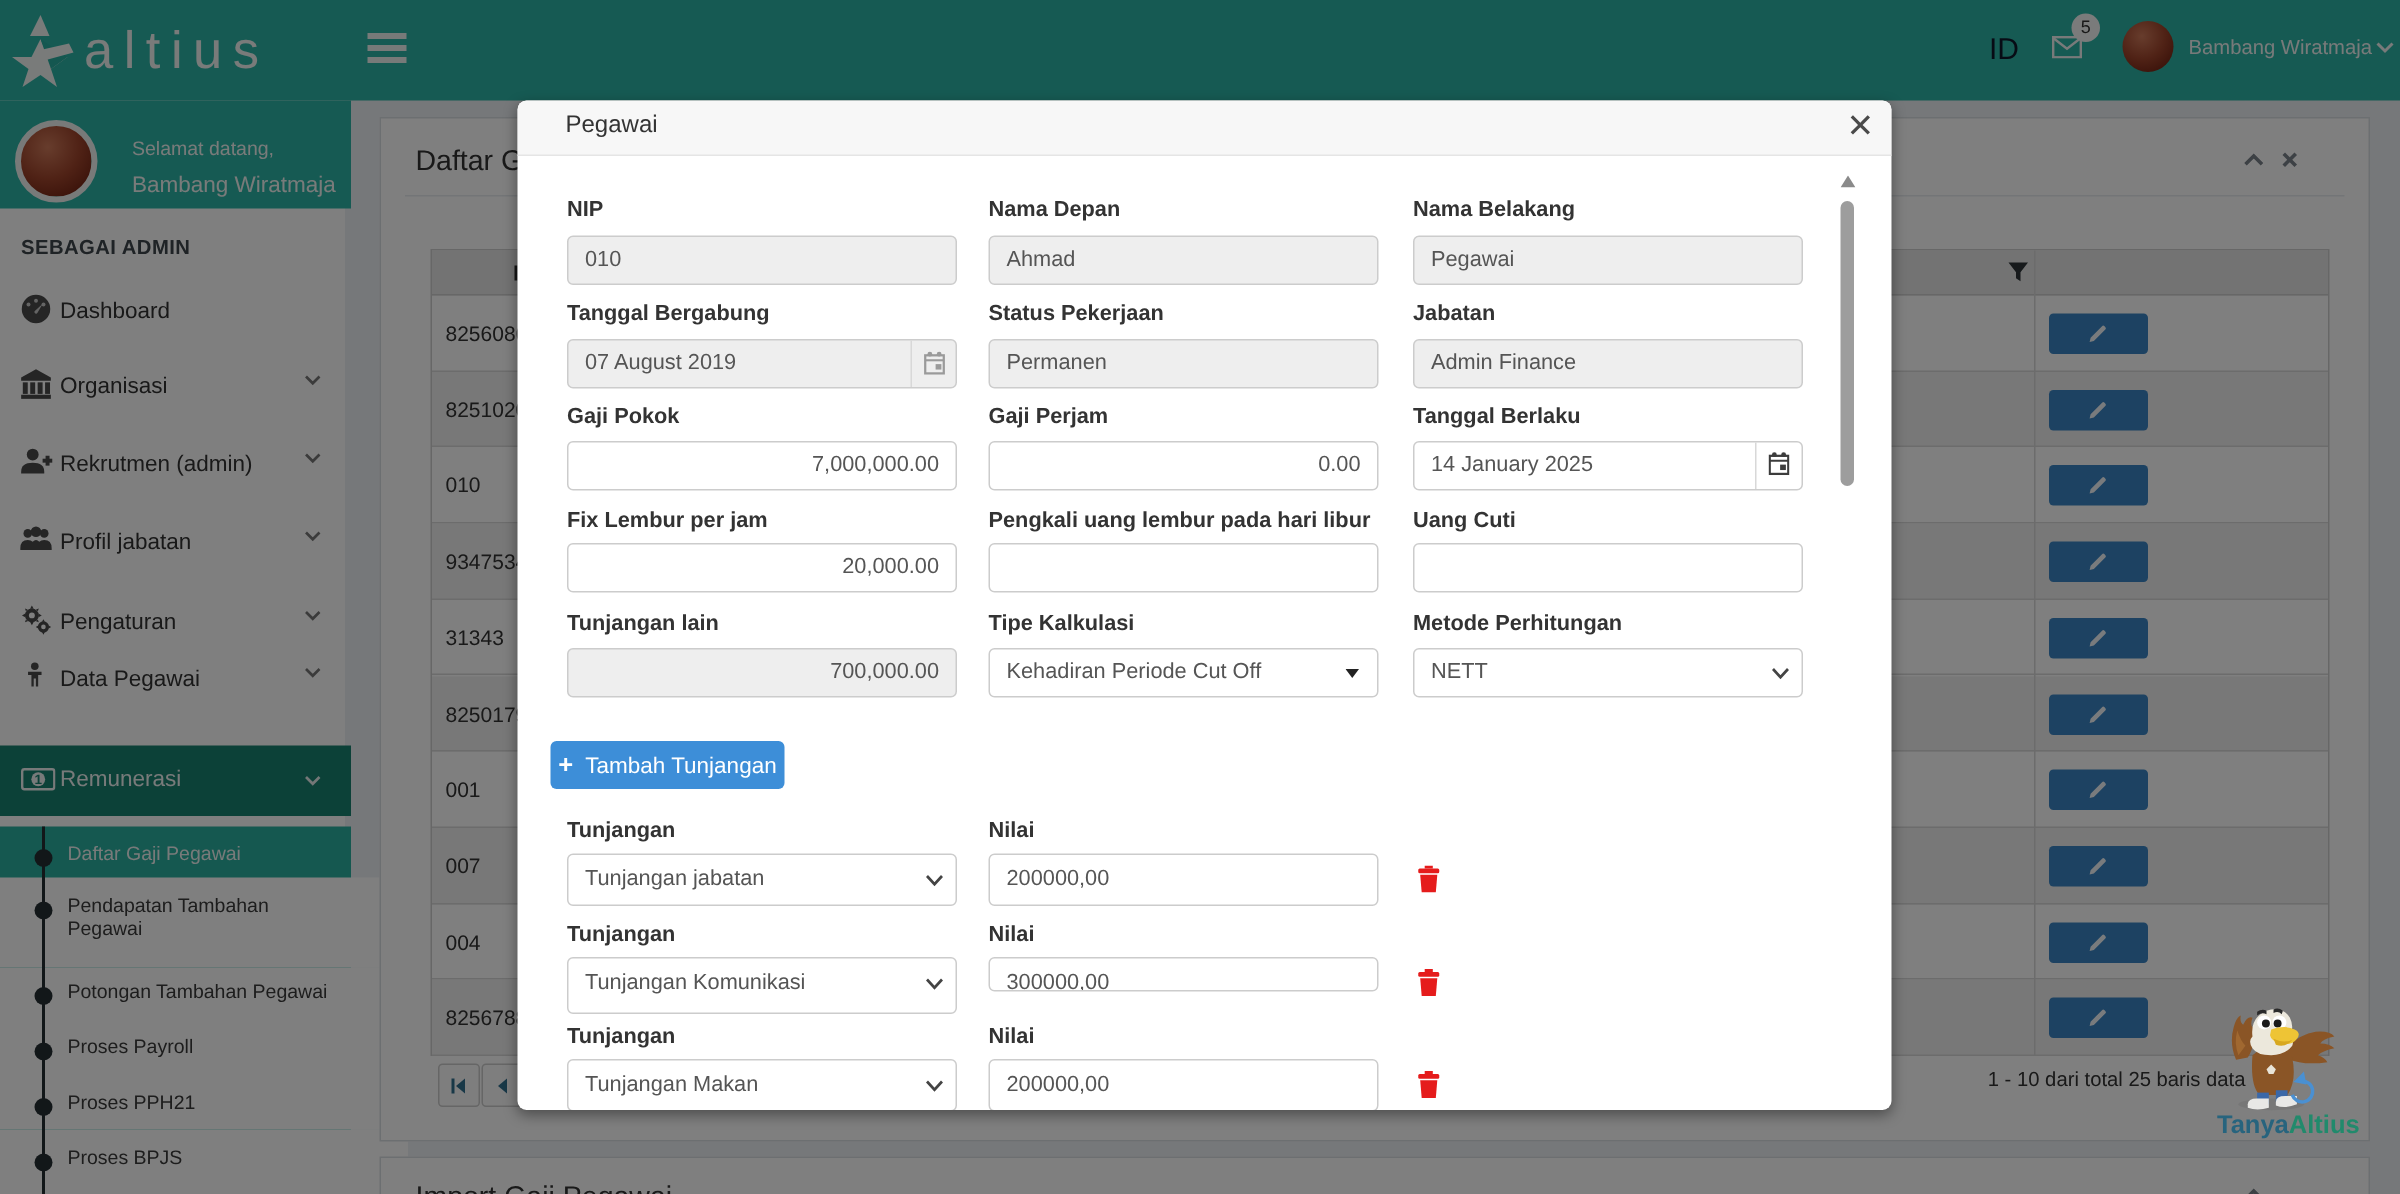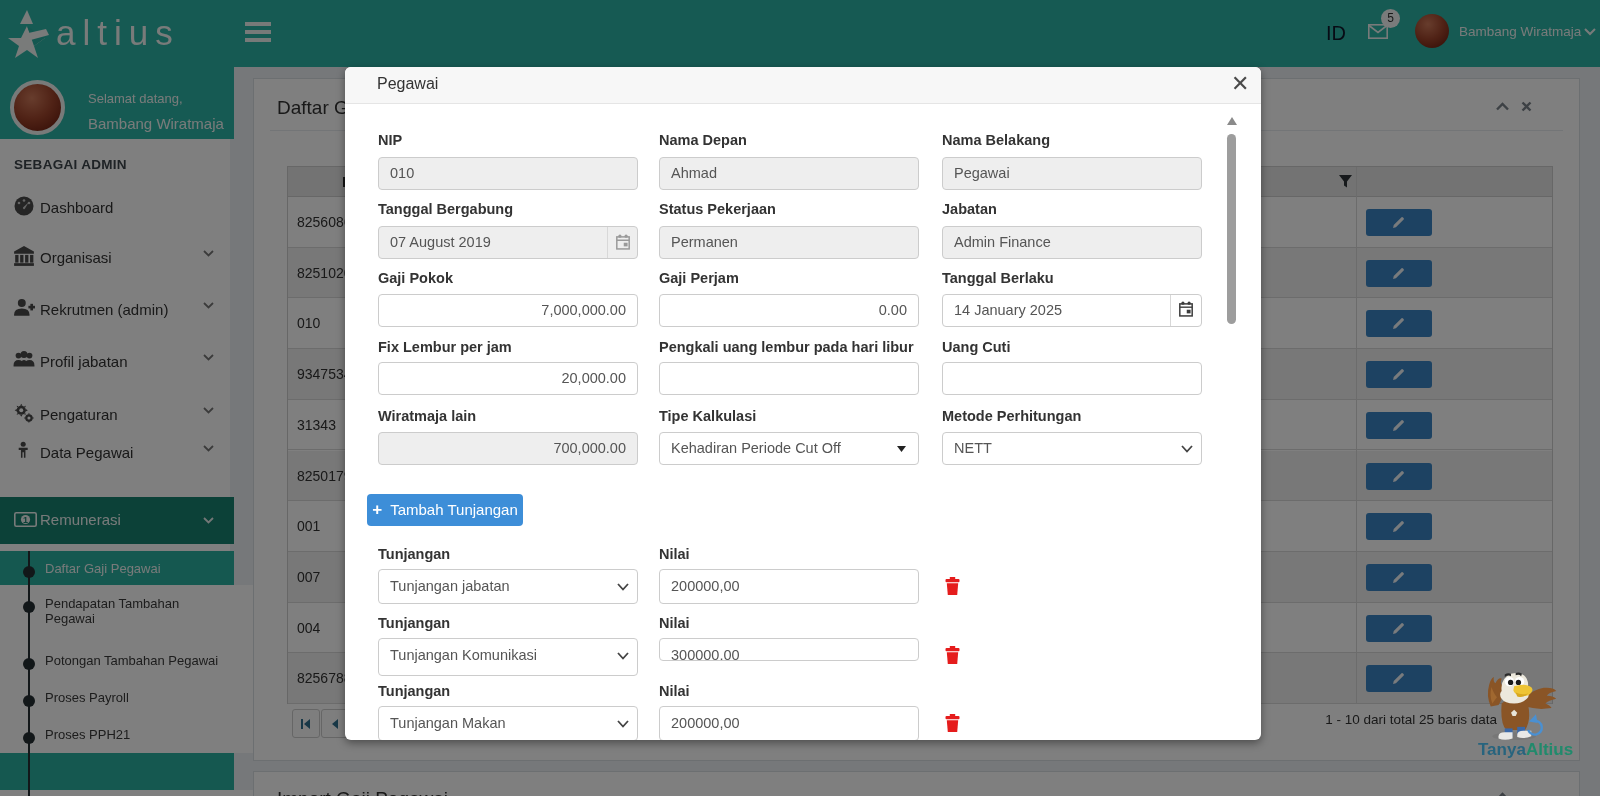--- a/index.html
+++ b/index.html
@@ -212,20 +212,24 @@
       <span class="subtext" style="top:8px">Potongan Tambahan Pegawai</span>
     </div>
   <div class="subitem" style="top:129px;height:36px">
       <span class="dot" style="top:15px"></span>
       <span class="subtext" style="top:10px">Proses Payroll</span>
     </div>
   <div class="subitem" style="top:165px;height:37px">
       <span class="dot" style="top:16px"></span>
       <span class="subtext" style="top:11px">Proses PPH21</span>
     </div>
+  <div class="subitem" style="top:202px;height:37px">
+      <span class="dot" style="top:16px"></span>
+      <span class="subtext" style="top:11px">Proses BPJS</span>
+    </div>
   <div class="subitem" style="top:239px;height:6px"></div>
 </div>
 
 <div class="content"></div>
 <div class="panel" style="left:253px;top:78px;width:1327px;height:683px;z-index:7"></div>
 <div class="ptitle" style="left:277px;top:97px;z-index:8">Daftar Gaji Pegawai</div>
 <div class="phr" style="left:270px;top:130px;width:1293px;z-index:8"></div>
 <svg class="abs" style="left:1496px;top:102px;z-index:8" width="13" height="9" viewBox="0 0 13 9">
     <path d="M1 7.5 L6.5 2 L12 7.5" stroke="#7a828a" stroke-width="2.4" fill="none"></path>
   </svg>
@@ -387,21 +391,21 @@
       <rect x="7.2" y="8.2" width="3.6" height="3.4" fill="#3c3c3c"></rect>
     </svg>
 
   <div class="lbl c1" style="top:272px">Fix Lembur per jam</div>
   <div class="lbl c2" style="top:272px">Pengkali uang lembur pada hari libur</div>
   <div class="lbl c3" style="top:272px">Uang Cuti</div>
   <div class="inp num c1" style="top:295px">20,000.00</div>
   <div class="inp c2" style="top:295px"></div>
   <div class="inp c3" style="top:295px"></div>
 
-  <div class="lbl c1" style="top:341px">Wiratmaja lain</div>
+  <div class="lbl c1" style="top:341px">Tunjangan lain</div>
   <div class="lbl c2" style="top:341px">Tipe Kalkulasi</div>
   <div class="lbl c3" style="top:341px">Metode Perhitungan</div>
   <div class="inp dis num c1" style="top:365px">700,000.00</div>
   <div class="inp c2" style="top:365px">Kehadiran Periode Cut Off</div>
   <svg class="abs" style="left:552px;top:379px" width="9" height="6" viewBox="0 0 9 6">
       <path d="M0 0 L9 0 L4.5 6 Z" fill="#222"></path>
     </svg>
   <div class="inp c3" style="top:365px">NETT</div>
   <svg class="abs selchev" style="left:836px;top:378px" viewBox="0 0 12 8">
       <path d="M1 1 L6 6.5 L11 1" stroke="#444" stroke-width="1.8" fill="none"></path>

